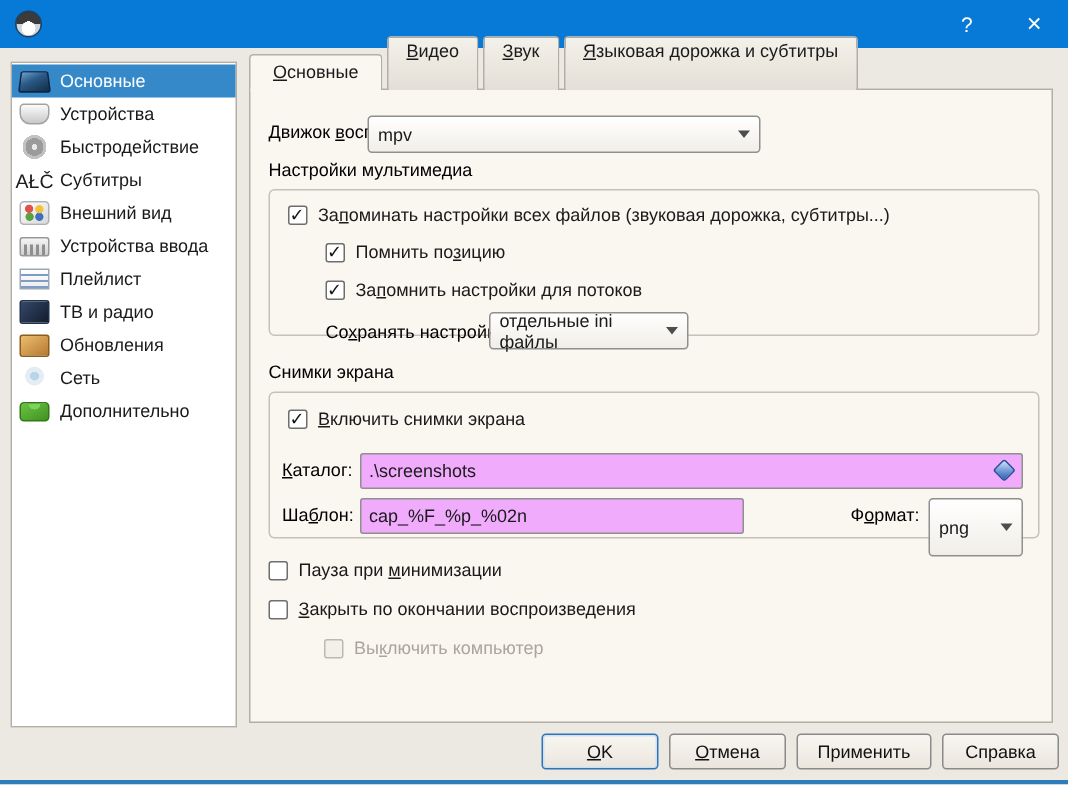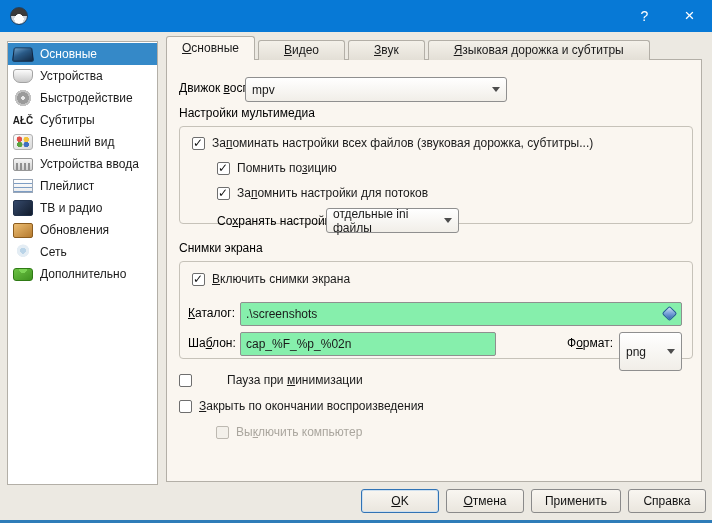--- a/index.html
+++ b/index.html
@@ -22,21 +22,21 @@
   
   .sidebar { position:absolute; left:7px; top:41px; width:151px; height:444px; background:#fff;
              border:1px solid #b3afa7; padding-top:1px; }
   .side-item { height:22px; display:flex; align-items:center; padding-left:3px; }
   .side-item.selected { background:#3589c8; color:#fff; }
   .ico { width:20px; height:16px; margin:0 7px 0 2px; flex:none; display:flex;
          align-items:center; justify-content:center; font-size:8px; }
   .ico-general   { background:linear-gradient(150deg,#6fa0c8 0%,#2a5b88 45%,#132c47 100%); border:1px solid #0e2440; border-radius:2px; transform:perspective(40px) rotateX(28deg); }
   .ico-devices   { background:linear-gradient(#fbfbfb,#c9c9c9); border:1px solid #a3a3a3; border-radius:3px 3px 7px 7px; height:14px; }
   .ico-performance { background:radial-gradient(circle at 50% 50%, #e8e8e8 0 2px, #9b9b9b 2px 6px, #c2c2c2 6px 8px, transparent 8px); }
-  .ico-subtitles { font-weight:bold; font-size:10px; color:#1c1c1c; letter-spacing:0; }
+  .ico-subtitles { font-weight:normal; font-size:13px; color:#1c1c1c; letter-spacing:0; }
   .ico-appearance { background:
       radial-gradient(circle at 30% 30%, #e0524a 0 2.5px, transparent 3px),
       radial-gradient(circle at 68% 32%, #f2c23a 0 2.5px, transparent 3px),
       radial-gradient(circle at 32% 68%, #59a33f 0 2.5px, transparent 3px),
       radial-gradient(circle at 68% 68%, #3f6fc0 0 2.5px, transparent 3px),
       linear-gradient(145deg,#ffffff,#d8d8d8); border:1px solid #b0b0b0; border-radius:3px; }
   .ico-input-devices { background:
       repeating-linear-gradient(90deg,#8f8f8f 0 2px, transparent 2px 4px),
       linear-gradient(#f5f5f5,#cfcfcf); background-size:16px 8px, 100% 100%;
       background-position:2px 4px, 0 0; background-repeat:no-repeat;
@@ -48,37 +48,37 @@
   .ico-updates { background:linear-gradient(145deg,#ecbd72,#b57a2e); border:1px solid #8c5c1e; border-radius:2px; height:15px; }
   .ico-network { background:
       radial-gradient(circle at 50% 42%, #bad4e8 0 3px, #e4edf4 3px 6px, transparent 6.5px),
       linear-gradient(180deg, transparent 0 8px, #8f8f8f 8px 10px, transparent 10px);
       background-size:100% 100%, 2px 16px; background-position:0 0, 9px 0; background-repeat:no-repeat; }
   .ico-advanced { background:radial-gradient(circle at 50% 0%, #7bd455 0 4px, transparent 4px),
       linear-gradient(150deg,#6cc244,#3f9320); border:1px solid #2f7a15; border-radius:3px; height:13px; }
   
   .tabbar { position:absolute; left:166px; top:36px; height:24px; display:flex; align-items:flex-end; z-index:2; }
   .tab { border:1px solid #b3afa7; border-bottom:none; border-radius:3px 3px 0 0;
-         padding:0 25px; height:20px; line-height:19px; margin-right:3px;
+         padding:0 12px; height:36px; line-height:19px; margin-right:3px;
          background:linear-gradient(#f4f1ea,#e3dfd6); }
   .tab.active { height:24px; line-height:23px; padding:0 15px; background:#faf6f0; position:relative; }
   .tab.active::after { content:""; position:absolute; left:0; right:0; bottom:-1px; height:2px; background:#faf6f0; }
   
   .pane { position:absolute; left:166px; top:59px; width:536px; height:423px;
           background:#faf6f0; border:1px solid #b3afa7; }
   .abs { position:absolute; }
   .glabel { font-size:12px; color:#000; }
   .gframe { border:1px solid #c6c2b9; border-radius:4px; }
   
   .combo { background:linear-gradient(#ffffff,#f1eee8); border:1px solid #8f8f8f; border-radius:3px;
            display:flex; align-items:center; padding:0 6px; height:25px; }
   .combo-text { flex:1; }
   .combo-arrow { width:0; height:0; border-left:4px solid transparent; border-right:4px solid transparent;
                  border-top:5px solid #4d4d4d; margin-left:6px; }
-  .tfield { background:#86efac; border:1px solid #8f8f8f; border-radius:2px; height:24px;
+  .tfield { background:#f0abfc; border:1px solid #8f8f8f; border-radius:2px; height:24px;
             font:12px "Liberation Sans",sans-serif; padding:0 5px; color:#1a1a1a; width:100%; }
   .field-wrap { position:relative; }
   .diamond { position:absolute; right:7px; top:6px; width:11px; height:11px; transform:rotate(45deg);
              background:linear-gradient(135deg,#d7e4f6 0%,#7fa6dd 45%,#2d5fae 100%);
              border:1px solid #24519b; border-radius:2px; }
   .cbrow { display:flex; align-items:center; }
   .cb { width:13px; height:13px; background:#fff; border:1px solid #6e6e6e; border-radius:2px;
         flex:none; position:relative; }
   .cb.checked::after { content:"✓"; position:absolute; left:0px; top:-2px; font-size:12px;
                        font-weight:bold; color:#111; }
@@ -201,21 +201,21 @@
       </div>
       <span class="abs glabel" style="left:8px; top:74px;">Ша<u>б</u>лон:</span>
       <input class="abs tfield" style="left: 60px; top: 70px; width: 256px;" value="cap_%F_%p_%02n">
       <span class="abs glabel" style="left:387px; top:74px;">Ф<u>о</u>рмат:</span>
       <div class="abs combo" style="left:439px; top:70px; width:63px; height:39px;">
         <span class="combo-text">png</span>
         <span class="combo-arrow"></span>
       </div>
     </div>
 
-    <div class="abs cbrow" style="left:12px; top:313px;gap:28px;">
+    <div class="abs cbrow" style="left:12px; top:313px;">
       <span class="cb"></span>
       <span class="lbl">Пауза при <u>м</u>инимизации</span>
     </div>
     <div class="abs cbrow" style="left:12px; top:339px;">
       <span class="cb"></span>
       <span class="lbl"><u>З</u>акрыть по окончании воспроизведения</span>
     </div>
     <div class="abs cbrow disabled" style="left:49px; top:365px;justify-content:space-between;">
       <span class="cb"></span>
       <span class="lbl">Вы<u>к</u>лючить компьютер</span>

